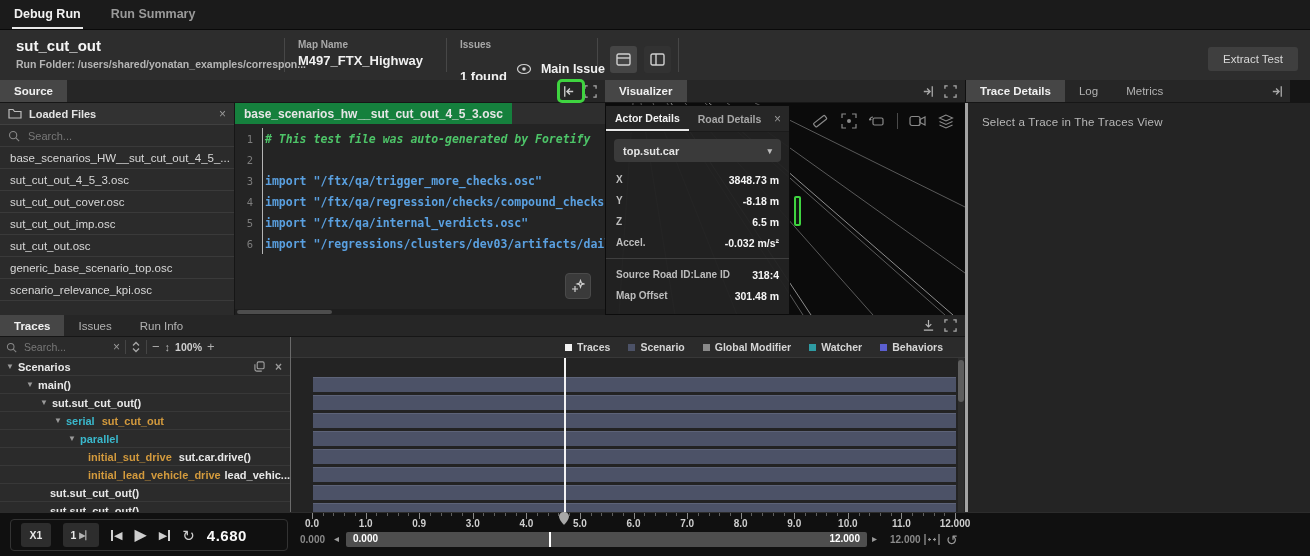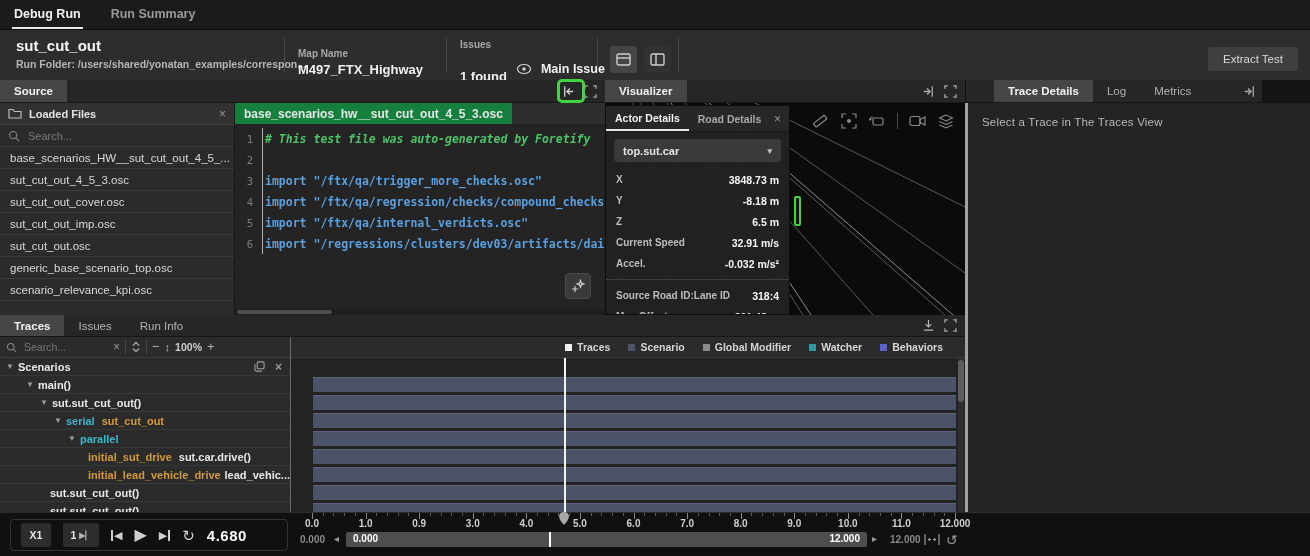--- a/index.html
+++ b/index.html
@@ -132,21 +132,21 @@
 
   <div class="abs tabbar">
     <div class="toptab active">Debug Run</div>
     <div class="toptab">Run Summary</div>
   </div>
 
   <div class="abs header">
     <div class="h-title">sut_cut_out</div>
     <div class="h-folder">Run Folder: /users/shared/yonatan_examples/correspon...</div>
     <div class="hdr-div" style="left:284px;"></div>
-    <div class="abs" style="left:298px;top:18px;">
+    <div class="abs" style="left:298px;top:9px;">
       <div class="h-label">Map Name</div>
       <div class="h-value">M497_FTX_Highway</div>
     </div>
     <div class="hdr-div" style="left:446px;"></div>
     <div class="abs" style="left:460px;top:9px;">
       <div class="h-label">Issues</div>
       <div class="row" style="gap:9px;margin-top:3px;">
         <span class="h-value" style="margin-top:16px;text-align:center;">1 found</span>
         <span>
             <svg width="16" height="12" viewBox="0 0 16 12">
@@ -324,39 +324,35 @@
       </div>
     <div class="afield">
         <span class="lb">Y</span>
         <span class="vl">-8.18 m</span>
       </div>
     <div class="afield">
         <span class="lb">Z</span>
         <span class="vl">6.5 m</span>
       </div>
     <div class="afield">
-        <span class="lb">Current Speed</span>
-        <span class="vl">32.91 m/s</span>
-      </div>
-    <div class="afield">
         <span class="lb">Accel.</span>
         <span class="vl">-0.032 m/s²</span>
       </div>
     <div class="adiv"></div>
     <div class="afield">
         <span class="lb">Source Road ID:Lane ID</span>
         <span class="vl">318:4</span>
       </div>
     <div class="afield">
         <span class="lb">Map Offset</span>
         <span class="vl">301.48 m</span>
       </div>
   </div>
 
-  <div class="abs phead" style="left:965px;top:80px;width:297px;height:23px;border-left:1px solid #101010;padding-left:28px;">
+  <div class="abs phead" style="left:965px;top:80px;width:325px;height:23px;border-left:1px solid #101010;">
     <div class="ptab active">Trace Details</div>
     <div class="ptab">Log</div>
     <div class="ptab">Metrics</div>
     <div class="spacer"></div>
     <div class="picon" style="margin-right:2px;">
       <svg width="15" height="15" viewBox="0 0 16 16">
           <path d="M12 2.5v11M3 8h6.5M6.5 4.8 9.7 8l-3.2 3.2" fill="none" stroke="#a8a8a8" stroke-width="1.4"></path>
         </svg>
     </div>
   </div>

